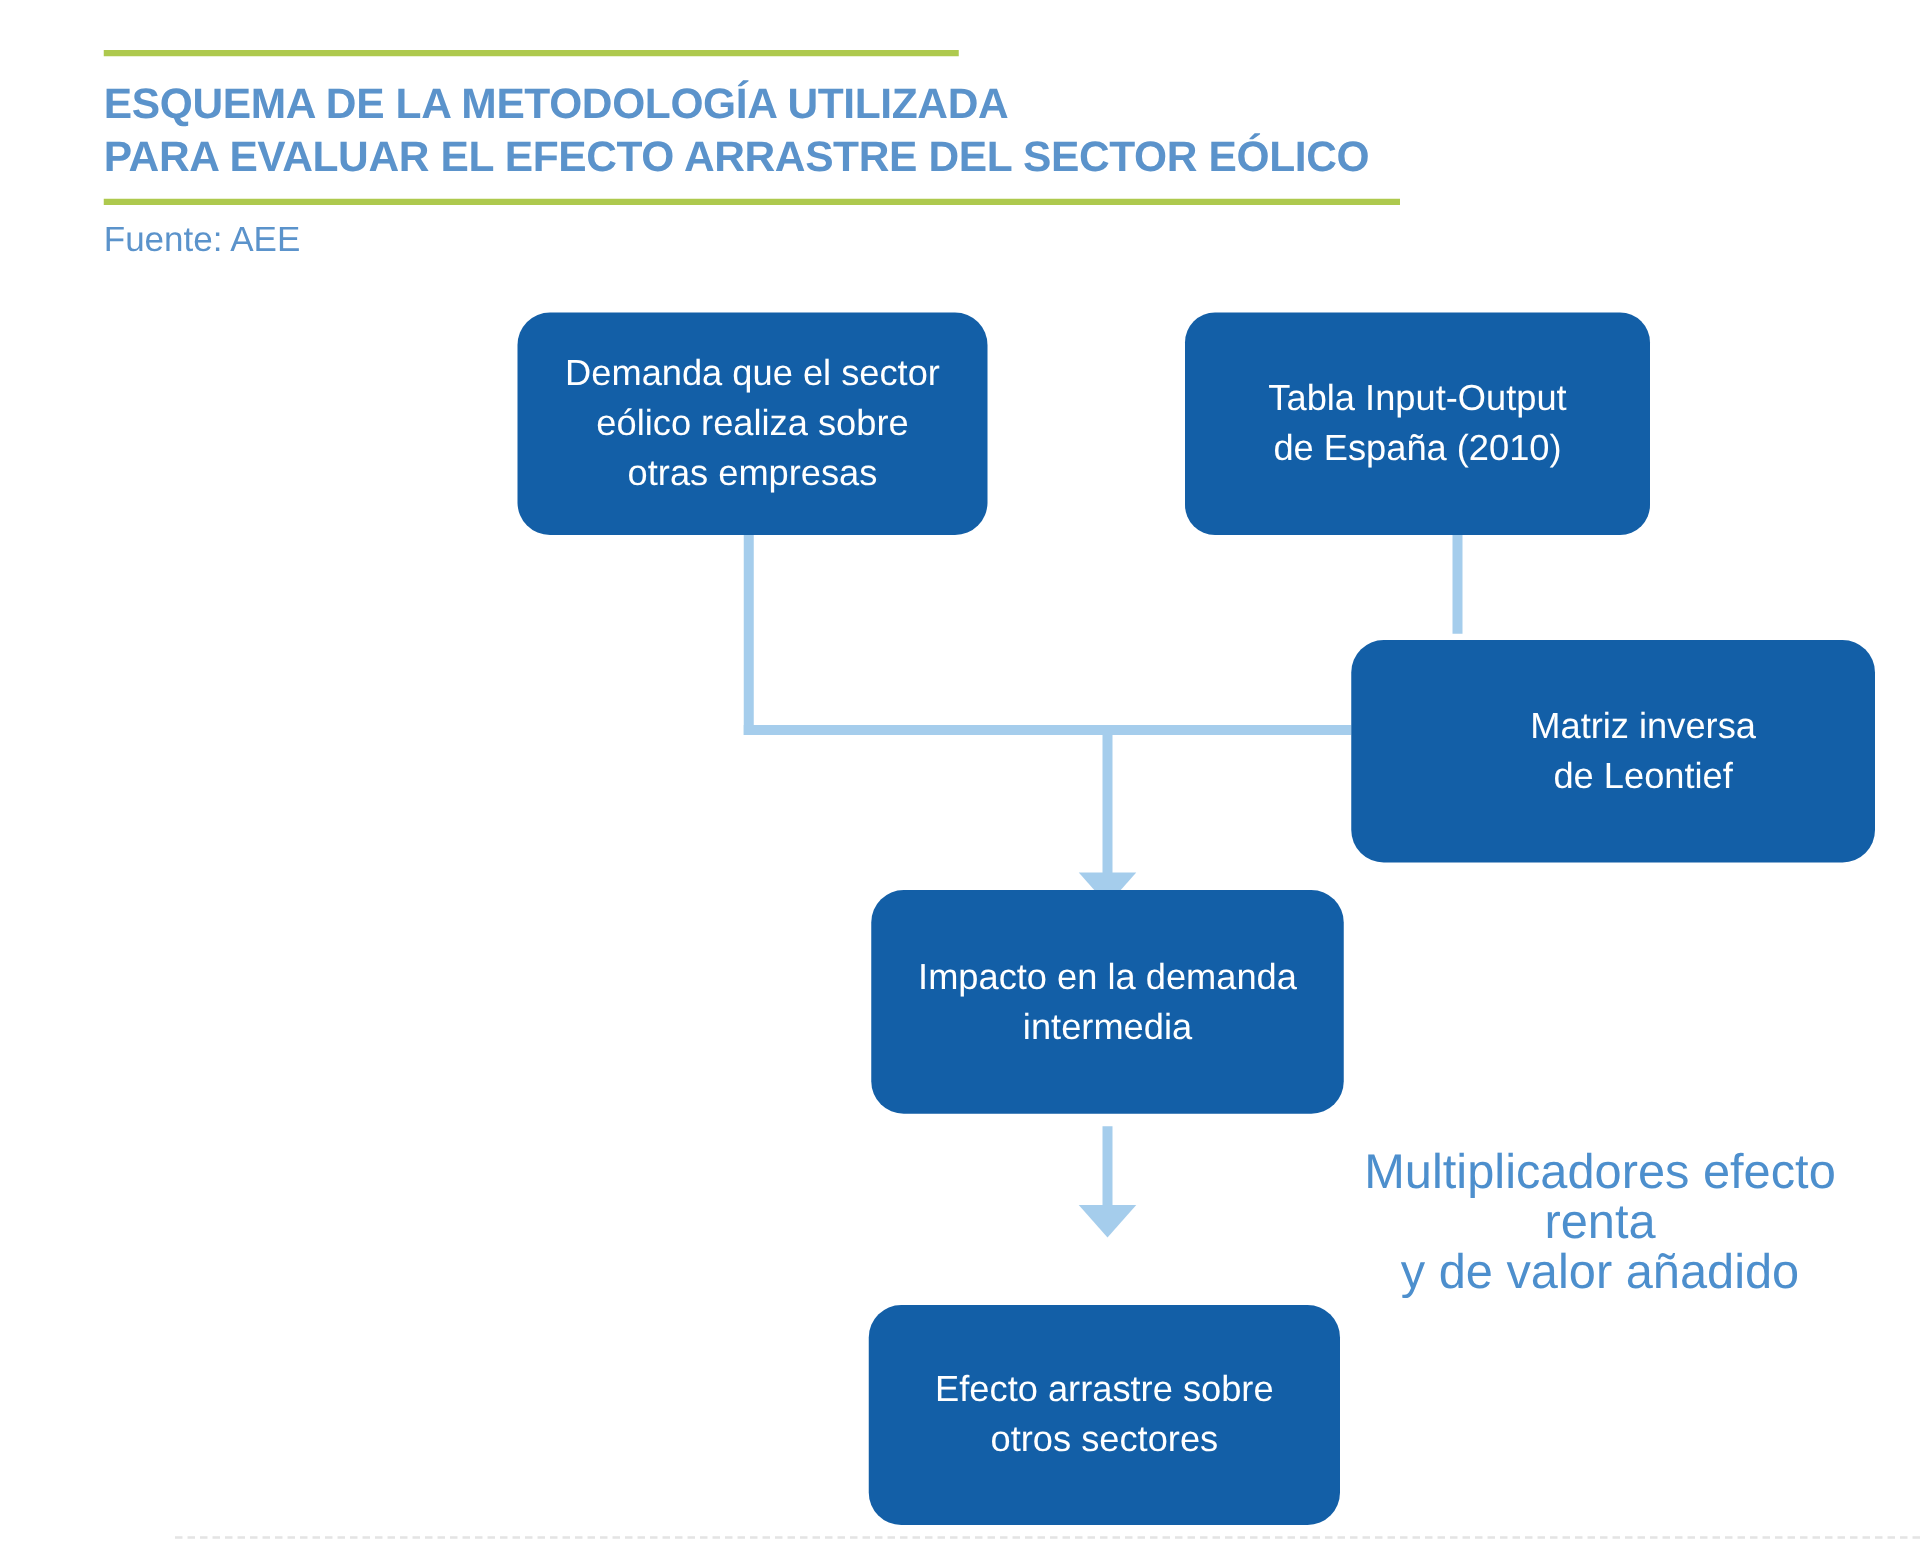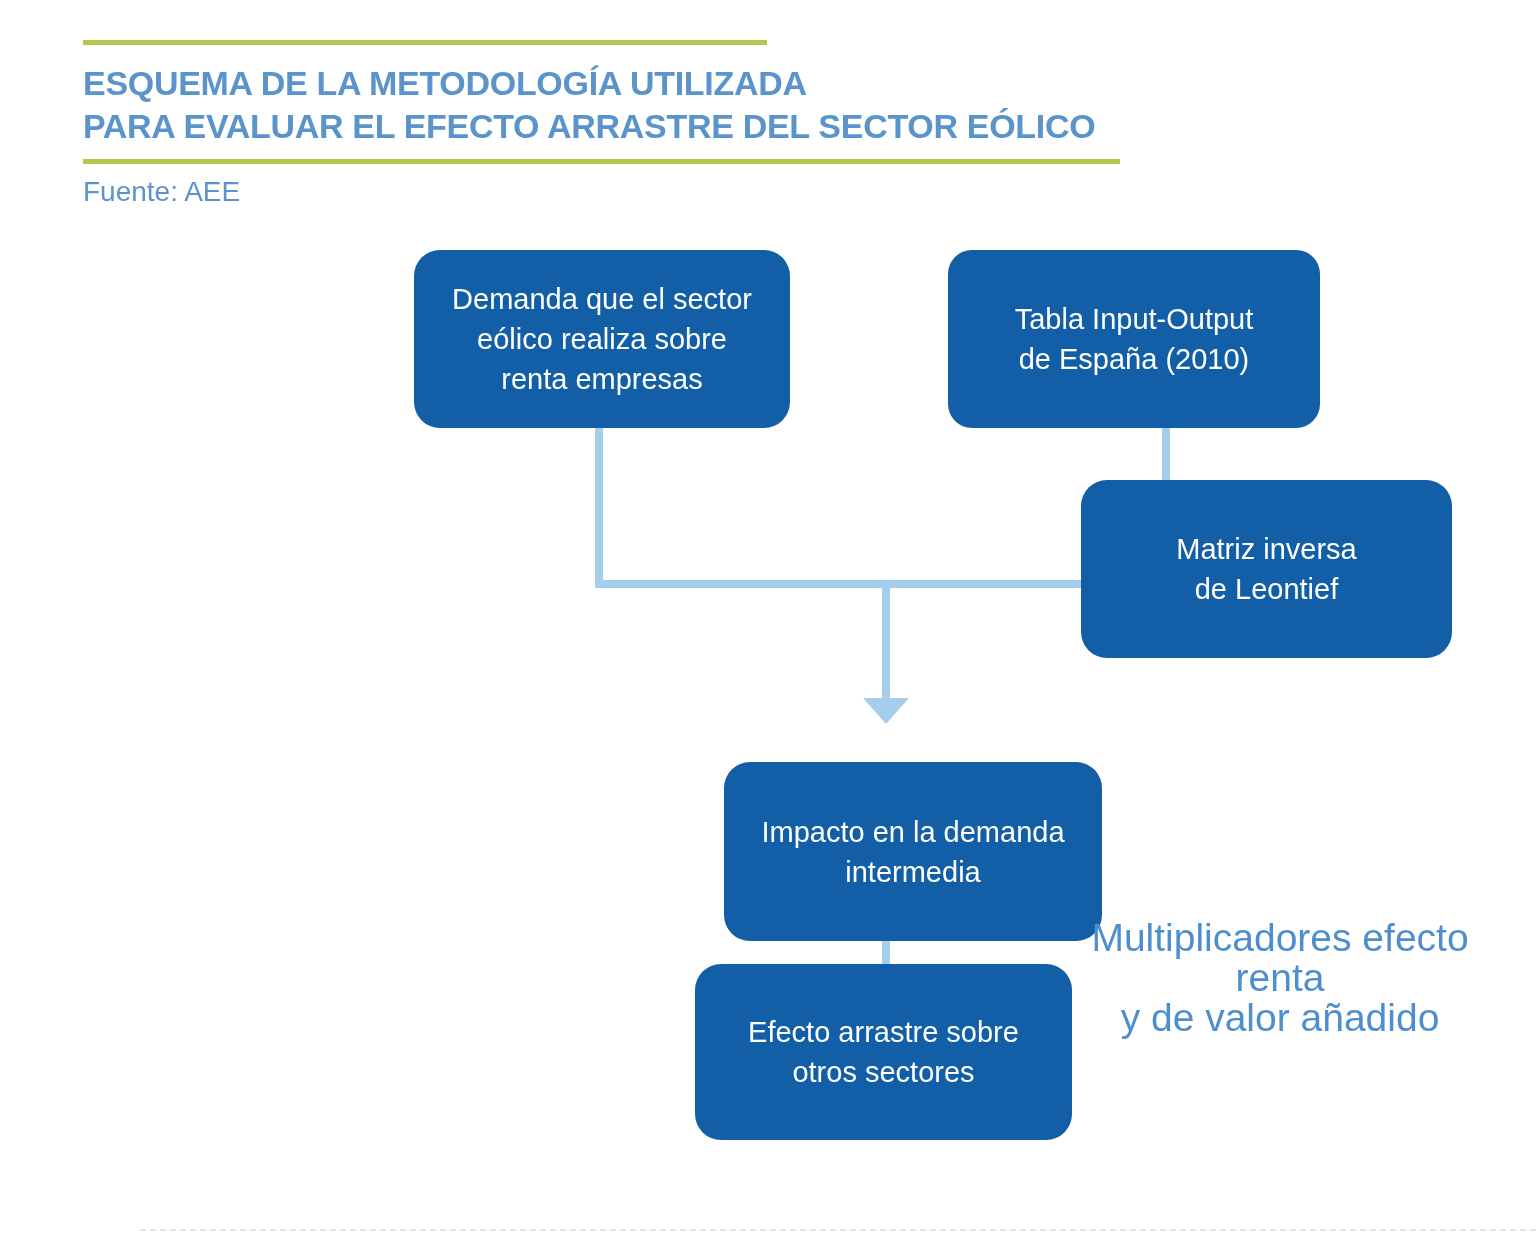--- a/index.html
+++ b/index.html
@@ -59,23 +59,23 @@
     text-align: center;
   }
   .node-label {
     color: #ffffff;
     font-size: 29px;
     line-height: 40px;
     white-space: pre-line;
   }
   .node-demanda { left: 414px;  top: 250px; width: 376px; height: 178px; }
   .node-tabla   { left: 948px;  top: 250px; width: 372px; height: 178px; border-radius: 24px; }
-  .node-matriz  { left: 1081px; top: 480px; width: 371px; height: 178px; }
-  .node-impacto { left: 697px;  top: 762px; width: 378px; height: 179px; margin-left: 27px; }
-  .node-efecto  { left: 695px;  top: 964px; width: 377px; height: 176px; align-items: center; }
+  .node-matriz  { left: 1081px; top: 512px; width: 371px; height: 178px; padding-left: 48px; }
+  .node-impacto { left: 697px;  top: 712px; width: 378px; height: 179px; }
+  .node-efecto  { left: 695px;  top: 1044px; width: 377px; height: 176px; align-items: center; }
 
   
   .conn {
     position: absolute;
     background: #a5cdec;
   }
   .conn-demanda-down { left: 595px;  top: 428px; width: 8px;   height: 160px; }
   .conn-merge-horiz  { left: 595px;  top: 580px; width: 486px; height: 8px;  }
   .conn-tabla-down   { left: 1162px; top: 428px; width: 8px;   height: 79px; }
   .conn-arrow1-stem  { left: 882px;  top: 588px; width: 8px;   height: 112px; }
@@ -129,21 +129,21 @@
   <div class="conn conn-merge-horiz"></div>
   <div class="conn conn-tabla-down"></div>
   <div class="conn conn-arrow1-stem"></div>
   <div class="arrowhead arrowhead-1"></div>
   <div class="conn conn-arrow2-stem"></div>
   <div class="arrowhead arrowhead-2"></div>
 
   <div class="node node-demanda">
     <span class="node-label">Demanda que el sector
 eólico realiza sobre
-renta empresas</span>
+otras empresas</span>
   </div>
   <div class="node node-tabla">
     <span class="node-label">Tabla Input-Output
 de España (2010)</span>
   </div>
   <div class="node node-matriz">
     <span class="node-label">Matriz inversa
 de Leontief</span>
   </div>
   <div class="node node-impacto">

